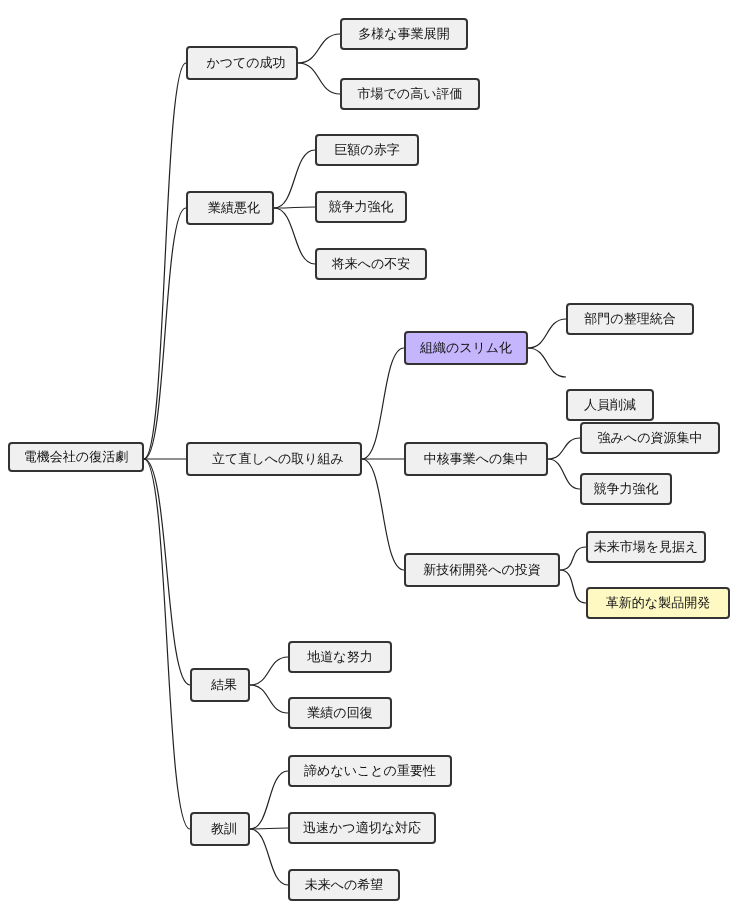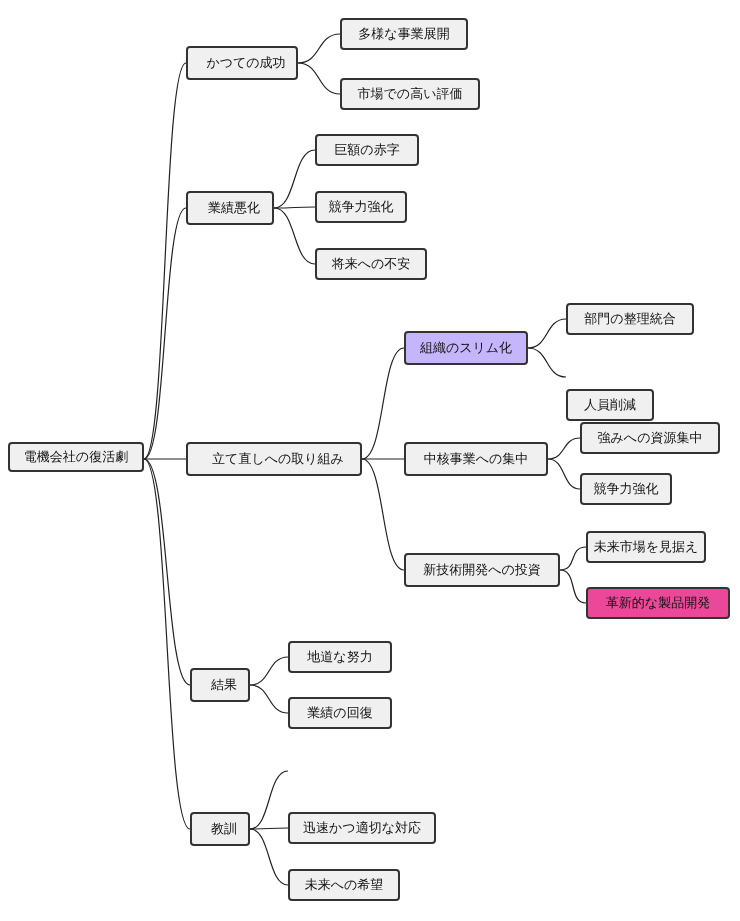--- a/index.html
+++ b/index.html
@@ -93,20 +93,21 @@
     <div class="node lvl2" style="left: 315px; top: 248px; width: 112px; height: 32px; background: rgb(240, 240, 240); border-color: rgb(51, 51, 51); color: rgb(17, 17, 17);">将来への不安</div>
     <div class="node lvl1" style="left: 186px; top: 442px; width: 176px; height: 34px; background: rgb(240, 240, 240); border-color: rgb(51, 51, 51); color: rgb(17, 17, 17);">立て直しへの取り組み</div>
     <div class="node lvl2" style="left: 404px; top: 331px; width: 124px; height: 34px; background: #c4b5fd; border-color: rgb(51, 51, 51); color: rgb(17, 17, 17);">組織のスリム化</div>
     <div class="node lvl3" style="left: 566px; top: 303px; width: 128px; height: 32px; background: rgb(240, 240, 240); border-color: rgb(51, 51, 51); color: rgb(17, 17, 17);">部門の整理統合</div>
     <div class="node lvl3" style="left: 566px; top: 361px; width: 88px; height: 32px; background: rgb(240, 240, 240); border-color: rgb(51, 51, 51); color: rgb(17, 17, 17); margin-top: 28px;">人員削減</div>
     <div class="node lvl2" style="left: 404px; top: 442px; width: 144px; height: 34px; background: rgb(240, 240, 240); border-color: rgb(51, 51, 51); color: rgb(17, 17, 17);">中核事業への集中</div>
     <div class="node lvl3" style="left: 580px; top: 422px; width: 140px; height: 32px; background: rgb(240, 240, 240); border-color: rgb(51, 51, 51); color: rgb(17, 17, 17);">強みへの資源集中</div>
     <div class="node lvl3" style="left: 580px; top: 473px; width: 92px; height: 32px; background: rgb(240, 240, 240); border-color: rgb(51, 51, 51); color: rgb(17, 17, 17);">競争力強化</div>
     <div class="node lvl2" style="left: 404px; top: 553px; width: 156px; height: 34px; background: rgb(240, 240, 240); border-color: rgb(51, 51, 51); color: rgb(17, 17, 17);">新技術開発への投資</div>
     <div class="node lvl3" style="left: 586px; top: 531px; width: 120px; height: 32px; background: rgb(240, 240, 240); border-color: rgb(51, 51, 51); color: rgb(17, 17, 17);">未来市場を見据え</div>
-    <div class="node lvl3" style="left: 586px; top: 587px; width: 144px; height: 32px; background: #ec4899; border-color: rgb(51, 51, 51); color: rgb(17, 17, 17);">革新的な製品開発</div>
+    <div class="node lvl3" style="left: 586px; top: 587px; width: 144px; height: 32px; background: #fef9c3; border-color: rgb(51, 51, 51); color: rgb(17, 17, 17);">革新的な製品開発</div>
     <div class="node lvl1" style="left: 190px; top: 668px; width: 60px; height: 34px; background: rgb(240, 240, 240); border-color: rgb(51, 51, 51); color: rgb(17, 17, 17);">結果</div>
     <div class="node lvl2" style="left: 288px; top: 641px; width: 104px; height: 32px; background: rgb(240, 240, 240); border-color: rgb(51, 51, 51); color: rgb(17, 17, 17);">地道な努力</div>
     <div class="node lvl2" style="left: 288px; top: 697px; width: 104px; height: 32px; background: rgb(240, 240, 240); border-color: rgb(51, 51, 51); color: rgb(17, 17, 17);">業績の回復</div>
     <div class="node lvl1" style="left: 190px; top: 812px; width: 60px; height: 34px; background: rgb(240, 240, 240); border-color: rgb(51, 51, 51); color: rgb(17, 17, 17);">教訓</div>
+    <div class="node lvl2" style="left: 288px; top: 755px; width: 164px; height: 32px; background: rgb(240, 240, 240); border-color: rgb(51, 51, 51); color: rgb(17, 17, 17);">諦めないことの重要性</div>
     <div class="node lvl2" style="left: 288px; top: 812px; width: 148px; height: 32px; background: rgb(240, 240, 240); border-color: rgb(51, 51, 51); color: rgb(17, 17, 17);">迅速かつ適切な対応</div>
     <div class="node lvl2" style="left: 288px; top: 869px; width: 112px; height: 32px; background: rgb(240, 240, 240); border-color: rgb(51, 51, 51); color: rgb(17, 17, 17);">未来への希望</div>
   </div>
 
 </body></html>

